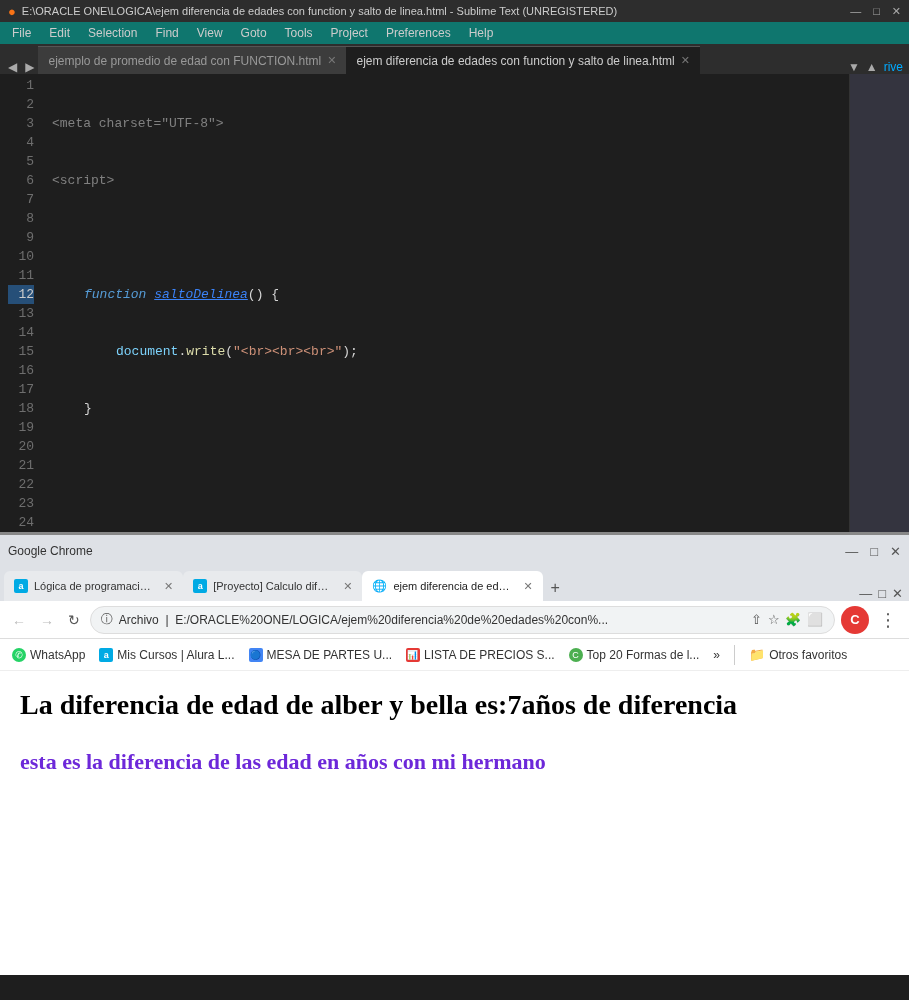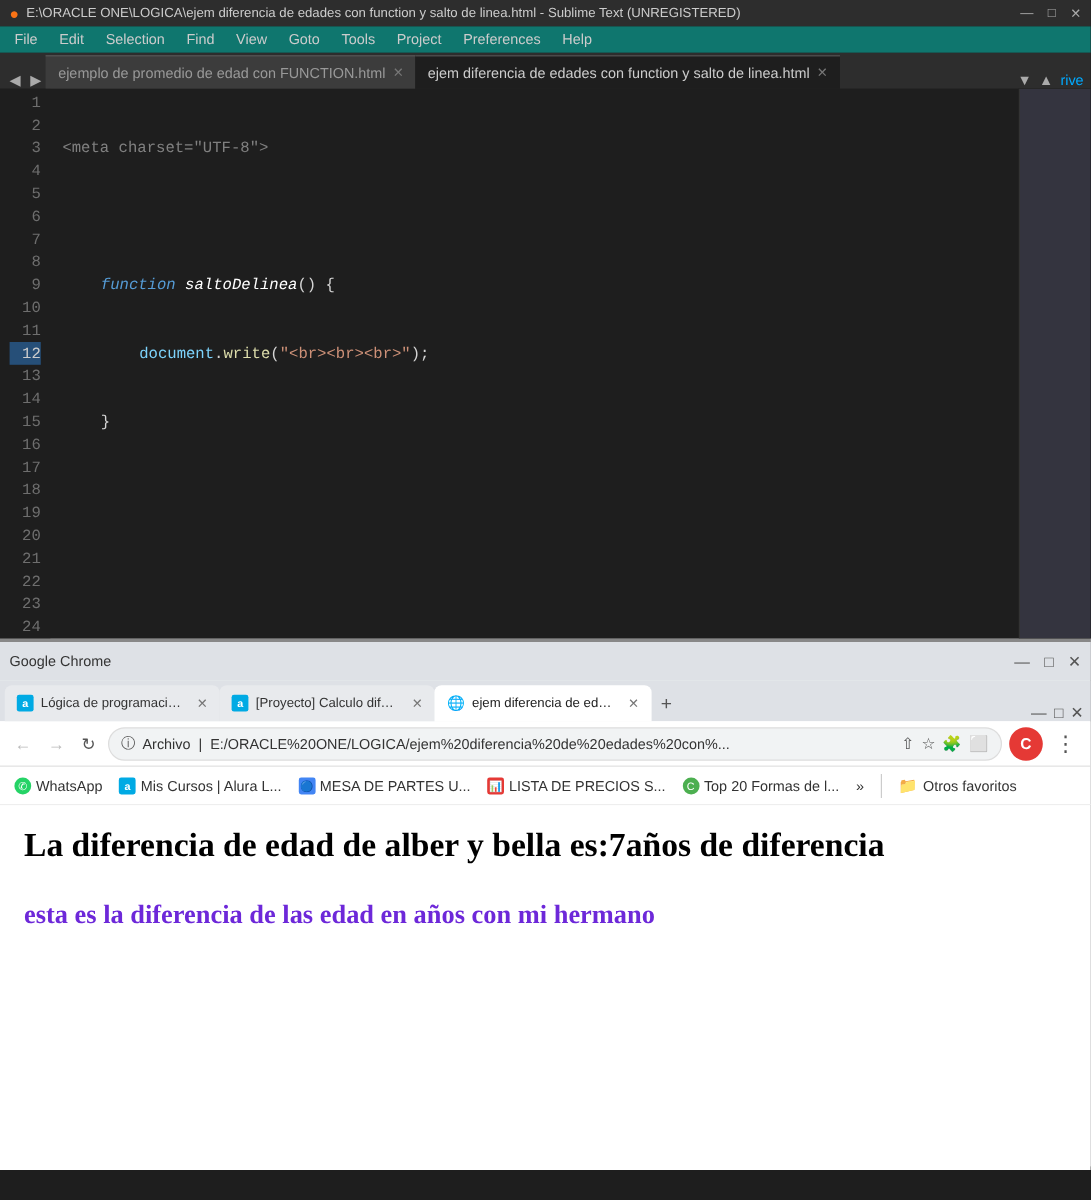--- a/index.html
+++ b/index.html
@@ -86,21 +86,21 @@
       padding-top: 2px;
     }
     .code-content {
       flex: 1;
       padding: 2px 0 2px 10px;
       line-height: 19px;
       overflow: hidden;
       white-space: pre;
     }
     .code-line { display: flex; align-items: baseline; min-height: 19px; } 
-    .fn { color: #ffffff; font-style: italic; } 
+    .fn { color: #3b82f6; font-style: italic; text-decoration: underline; } 
     .fn-kw { color: #569cd6; font-style: italic; } 
     .str { color: #ce9178; } 
     .punct { color: #d4d4d4; } 
     .obj { color: #7dd3fc; } 
     .method { color: #dcdcaa; }
     .tag { color: #808080; }
 
     
     .right-panel {
       position: absolute;
@@ -294,20 +294,21 @@
       <div>18</div>
       <div>19</div>
       <div>20</div>
     <div>21</div>
       <div>22</div>
       <div>23</div>
       <div>24</div>
   </div>
   <div class="code-content">
     <div class="code-line"><span class="tag">&lt;meta charset="UTF-8"&gt;</span></div>
+    <div class="code-line"><span class="tag">&lt;script&gt;</span></div>
     <div class="code-line"></div>
     <div class="code-line"><span style="width:32px;display:inline-block;"></span><span class="fn-kw">function</span>&nbsp;<span class="fn">saltoDelinea</span><span class="punct">()&nbsp;{</span></div>
     <div class="code-line"><span style="width:64px;display:inline-block;"></span><span class="obj">document</span><span class="punct">.</span><span class="method">write</span><span class="punct">(</span><span class="str">"&lt;br&gt;&lt;br&gt;&lt;br&gt;"</span><span class="punct">);</span></div>
     <div class="code-line"><span style="width:32px;display:inline-block;"></span><span class="punct">}</span></div>
     <div class="code-line"></div>
     
     
     
     
     

